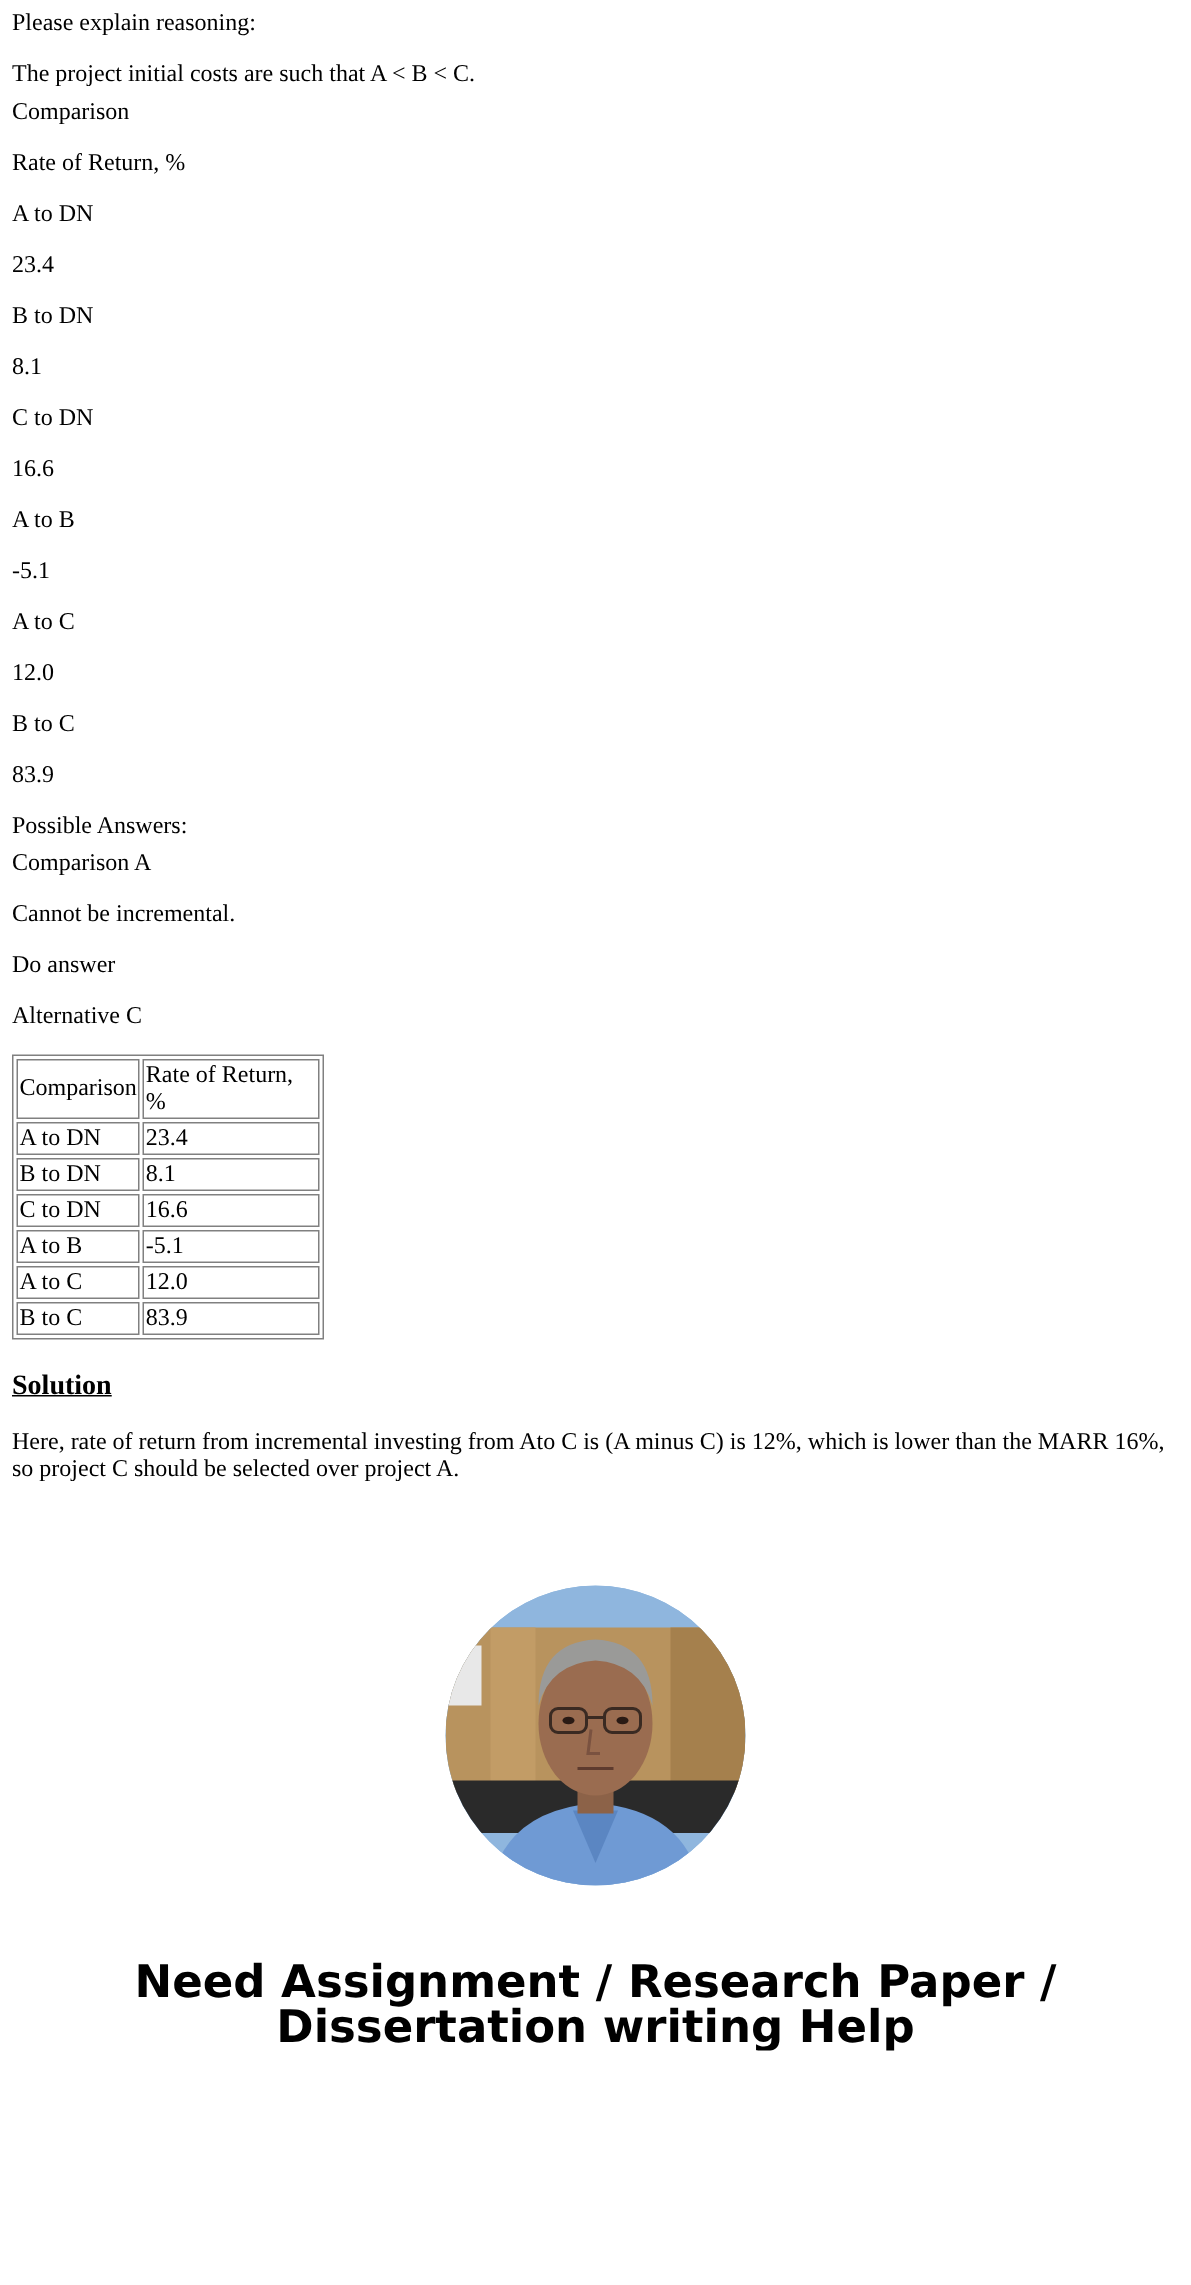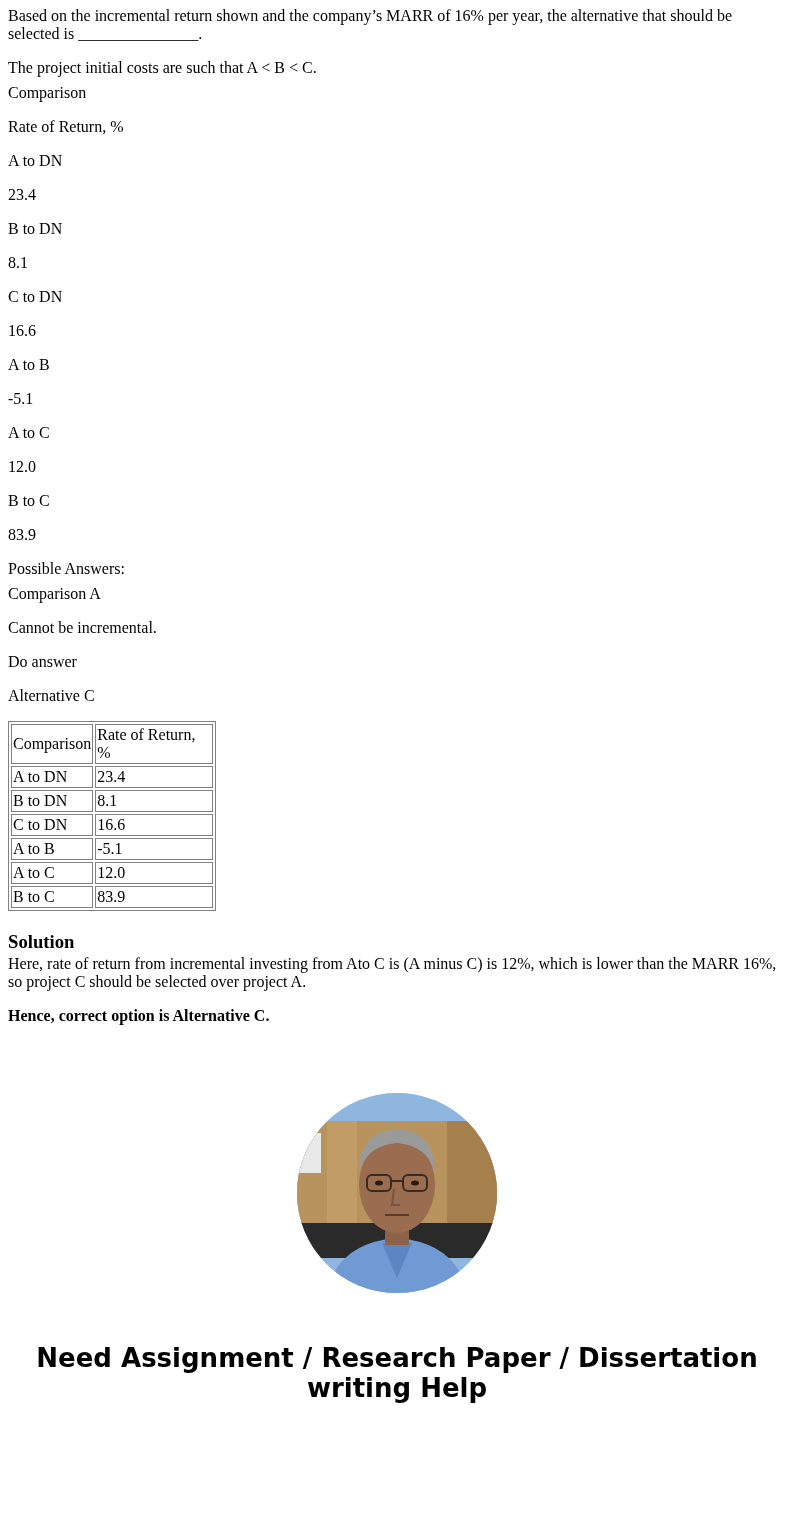--- a/index.html
+++ b/index.html
@@ -27,51 +27,52 @@
       line-height: 18px;
       font-size: 16px;
     }
     table.rr td.c1 { width: 76px; }
     table.rr td.c2 { width: 114px; }
     h3.solution {
       font-size: 18.7px;
       font-weight: bold;
       margin: 20px 0 0 0;
       line-height: 22px;
+      text-decoration: underline;
     }
-    .sol-text { margin-top: 2px; }
+    .sol-text { margin-top: 18px; }
     .sol-bold { margin-top: 16px; font-weight: bold; }
     .avatar-wrap {
       display: flex;
       justify-content: center;
       margin-top: 68px;
     }
     .avatar {
       width: 200px; height: 200px;
       border-radius: 50%;
       overflow: hidden;
       position: relative;
       background: #8fb6de;
     }
     .promo {
       margin-top: 50px;
       text-align: center;
       font-family: "DejaVu Sans", sans-serif;
       font-weight: bold;
-      font-size: 26px;
+      font-size: 30px;
       line-height: 30px;
       padding: 0 20px;
     }
   </style>
 </head>
 <body>
 
 <div class="page">
 
-  <p class="para">Based on the incremental return shown and the company’s MARR of 16% per year, the alternative that should be selected is _______________.</p>
+  <p class="para">Please explain reasoning:</p>
   <p class="para">The project initial costs are such that A &lt; B &lt; C.</p>
 
   <div>
     <p class="para">Comparison</p>
     <p class="para">Rate of Return, %</p>
     <p class="para">A to DN</p>
     <p class="para">23.4</p>
     <p class="para">B to DN</p>
     <p class="para">8.1</p>
     <p class="para">C to DN</p>
@@ -120,21 +121,20 @@
     </tr>
     <tr>
       <td>B to C</td>
       <td>83.9</td>
     </tr>
   </tbody>
     </table>
 
   <h3 class="solution">Solution</h3>
   <p class="sol-text">Here, rate of return from incremental investing from Ato C is (A minus C) is 12%, which is lower than the MARR 16%, so project C should be selected over project A.</p>
-  <p class="sol-bold">Hence, correct option is Alternative C.</p>
 
   <div class="avatar-wrap">
     <div class="avatar">
       <svg width="200" height="200" viewBox="0 0 200 200">
         <rect x="0" y="0" width="200" height="200" fill="#8fb6de"></rect>
         <rect x="0" y="28" width="200" height="110" fill="#b8935e"></rect>
         <rect x="2" y="40" width="22" height="40" fill="#e8e8e8"></rect>
         <rect x="150" y="28" width="50" height="110" fill="#a5804d"></rect>
         <rect x="30" y="28" width="30" height="110" fill="#c29c66"></rect>
         <rect x="0" y="130" width="200" height="35" fill="#2a2a2a"></rect>

